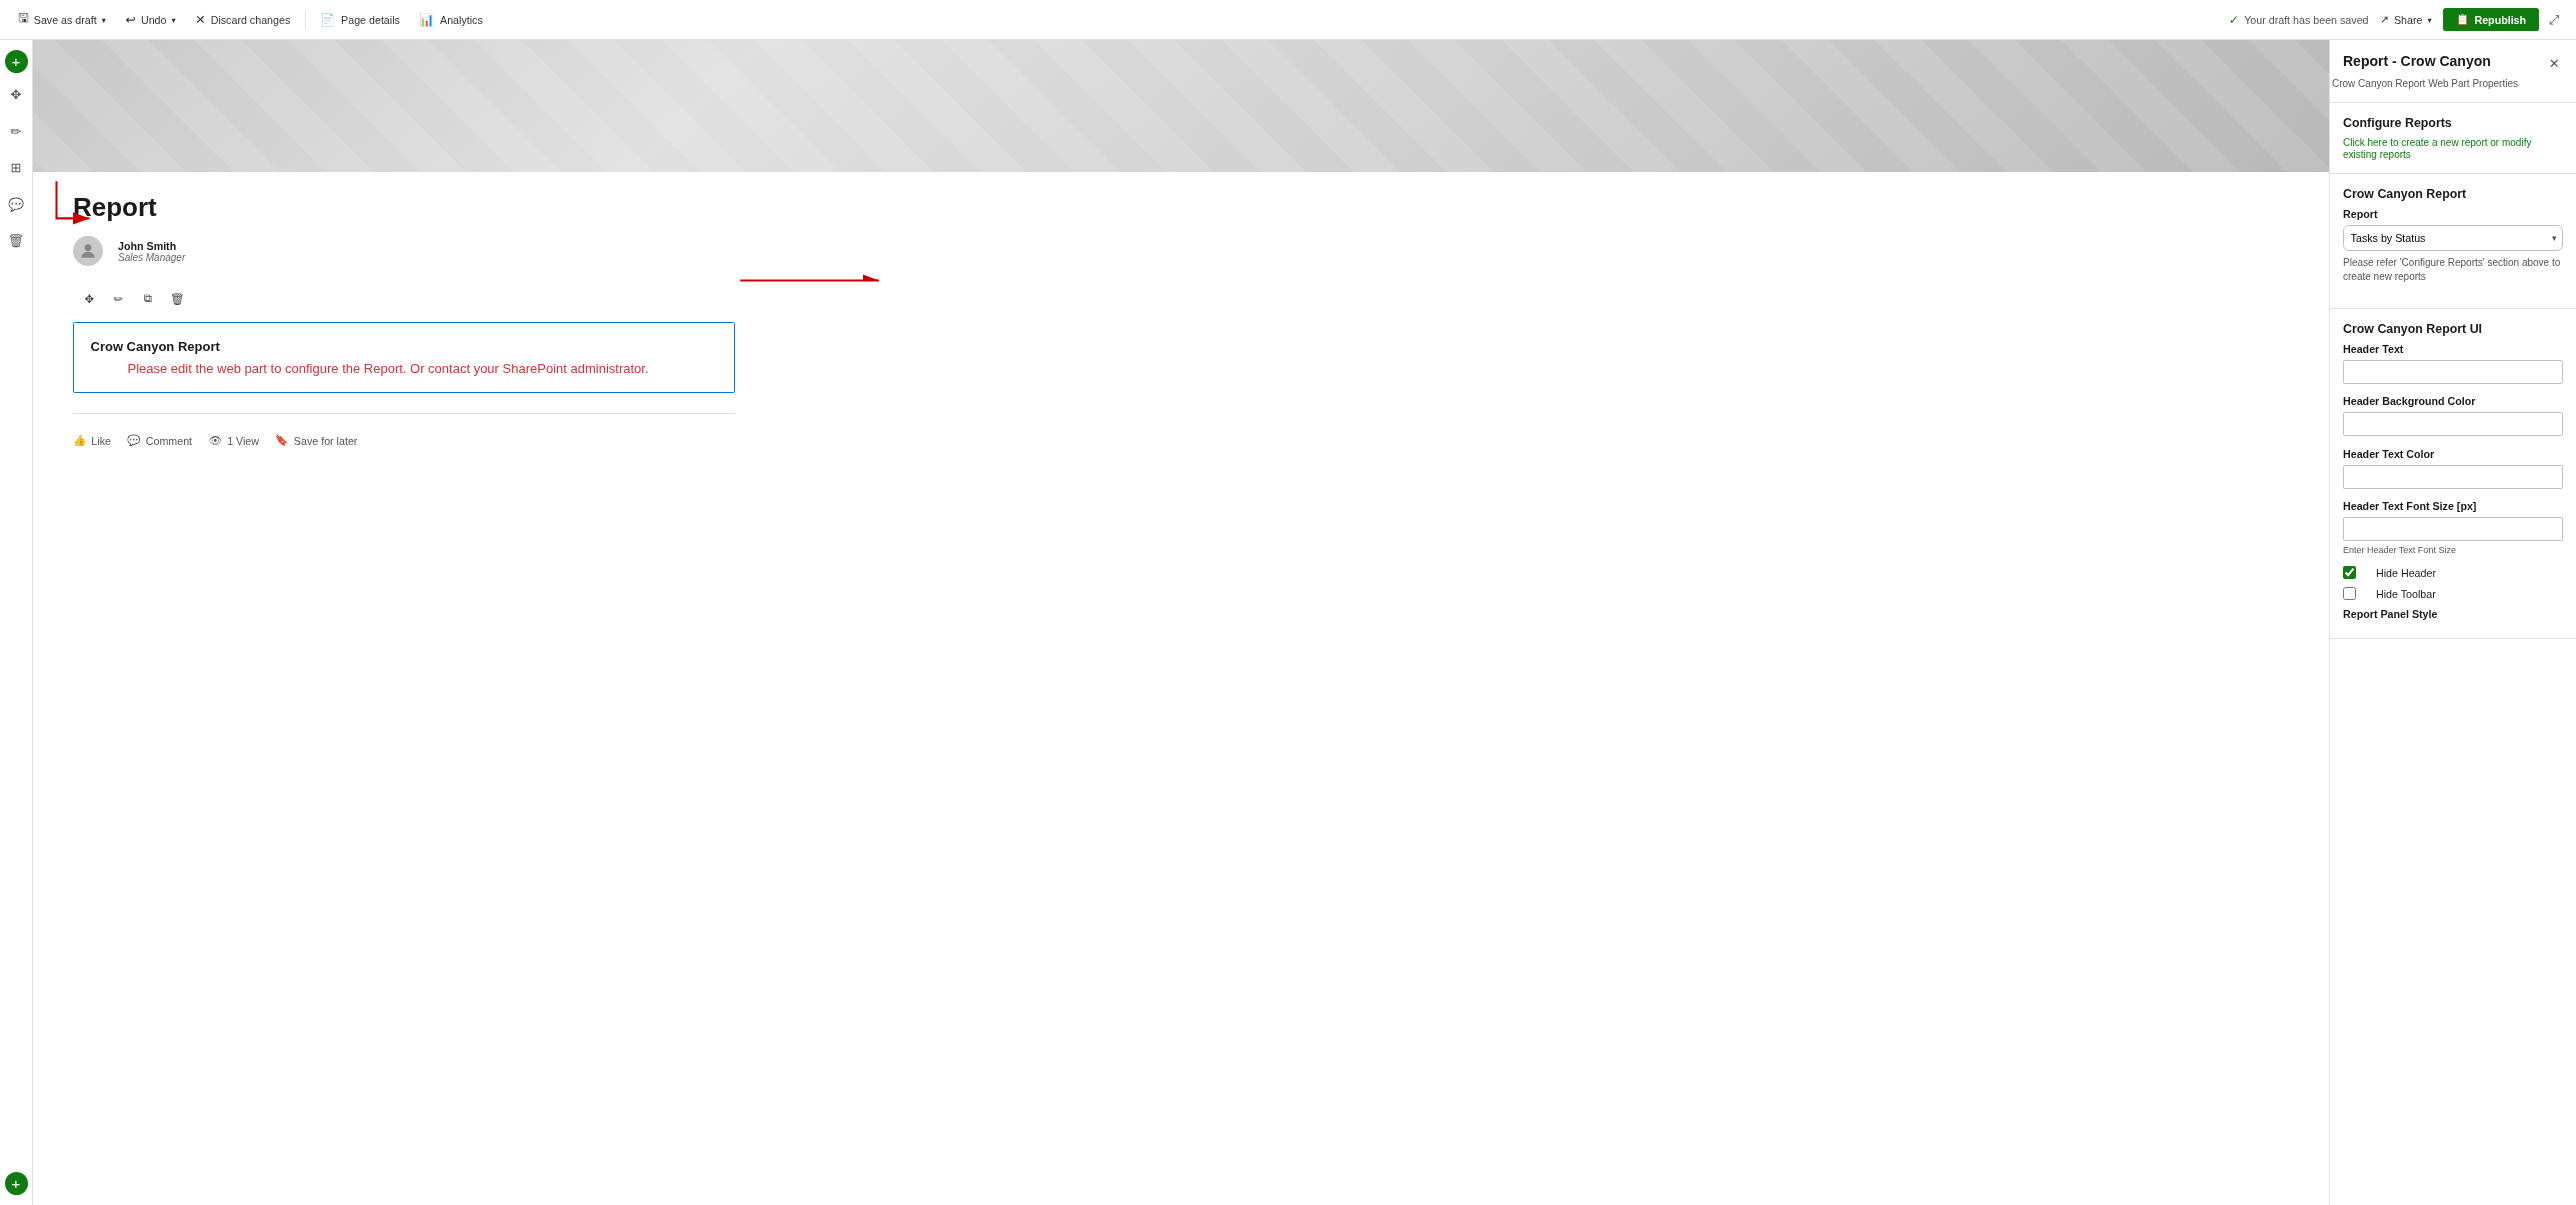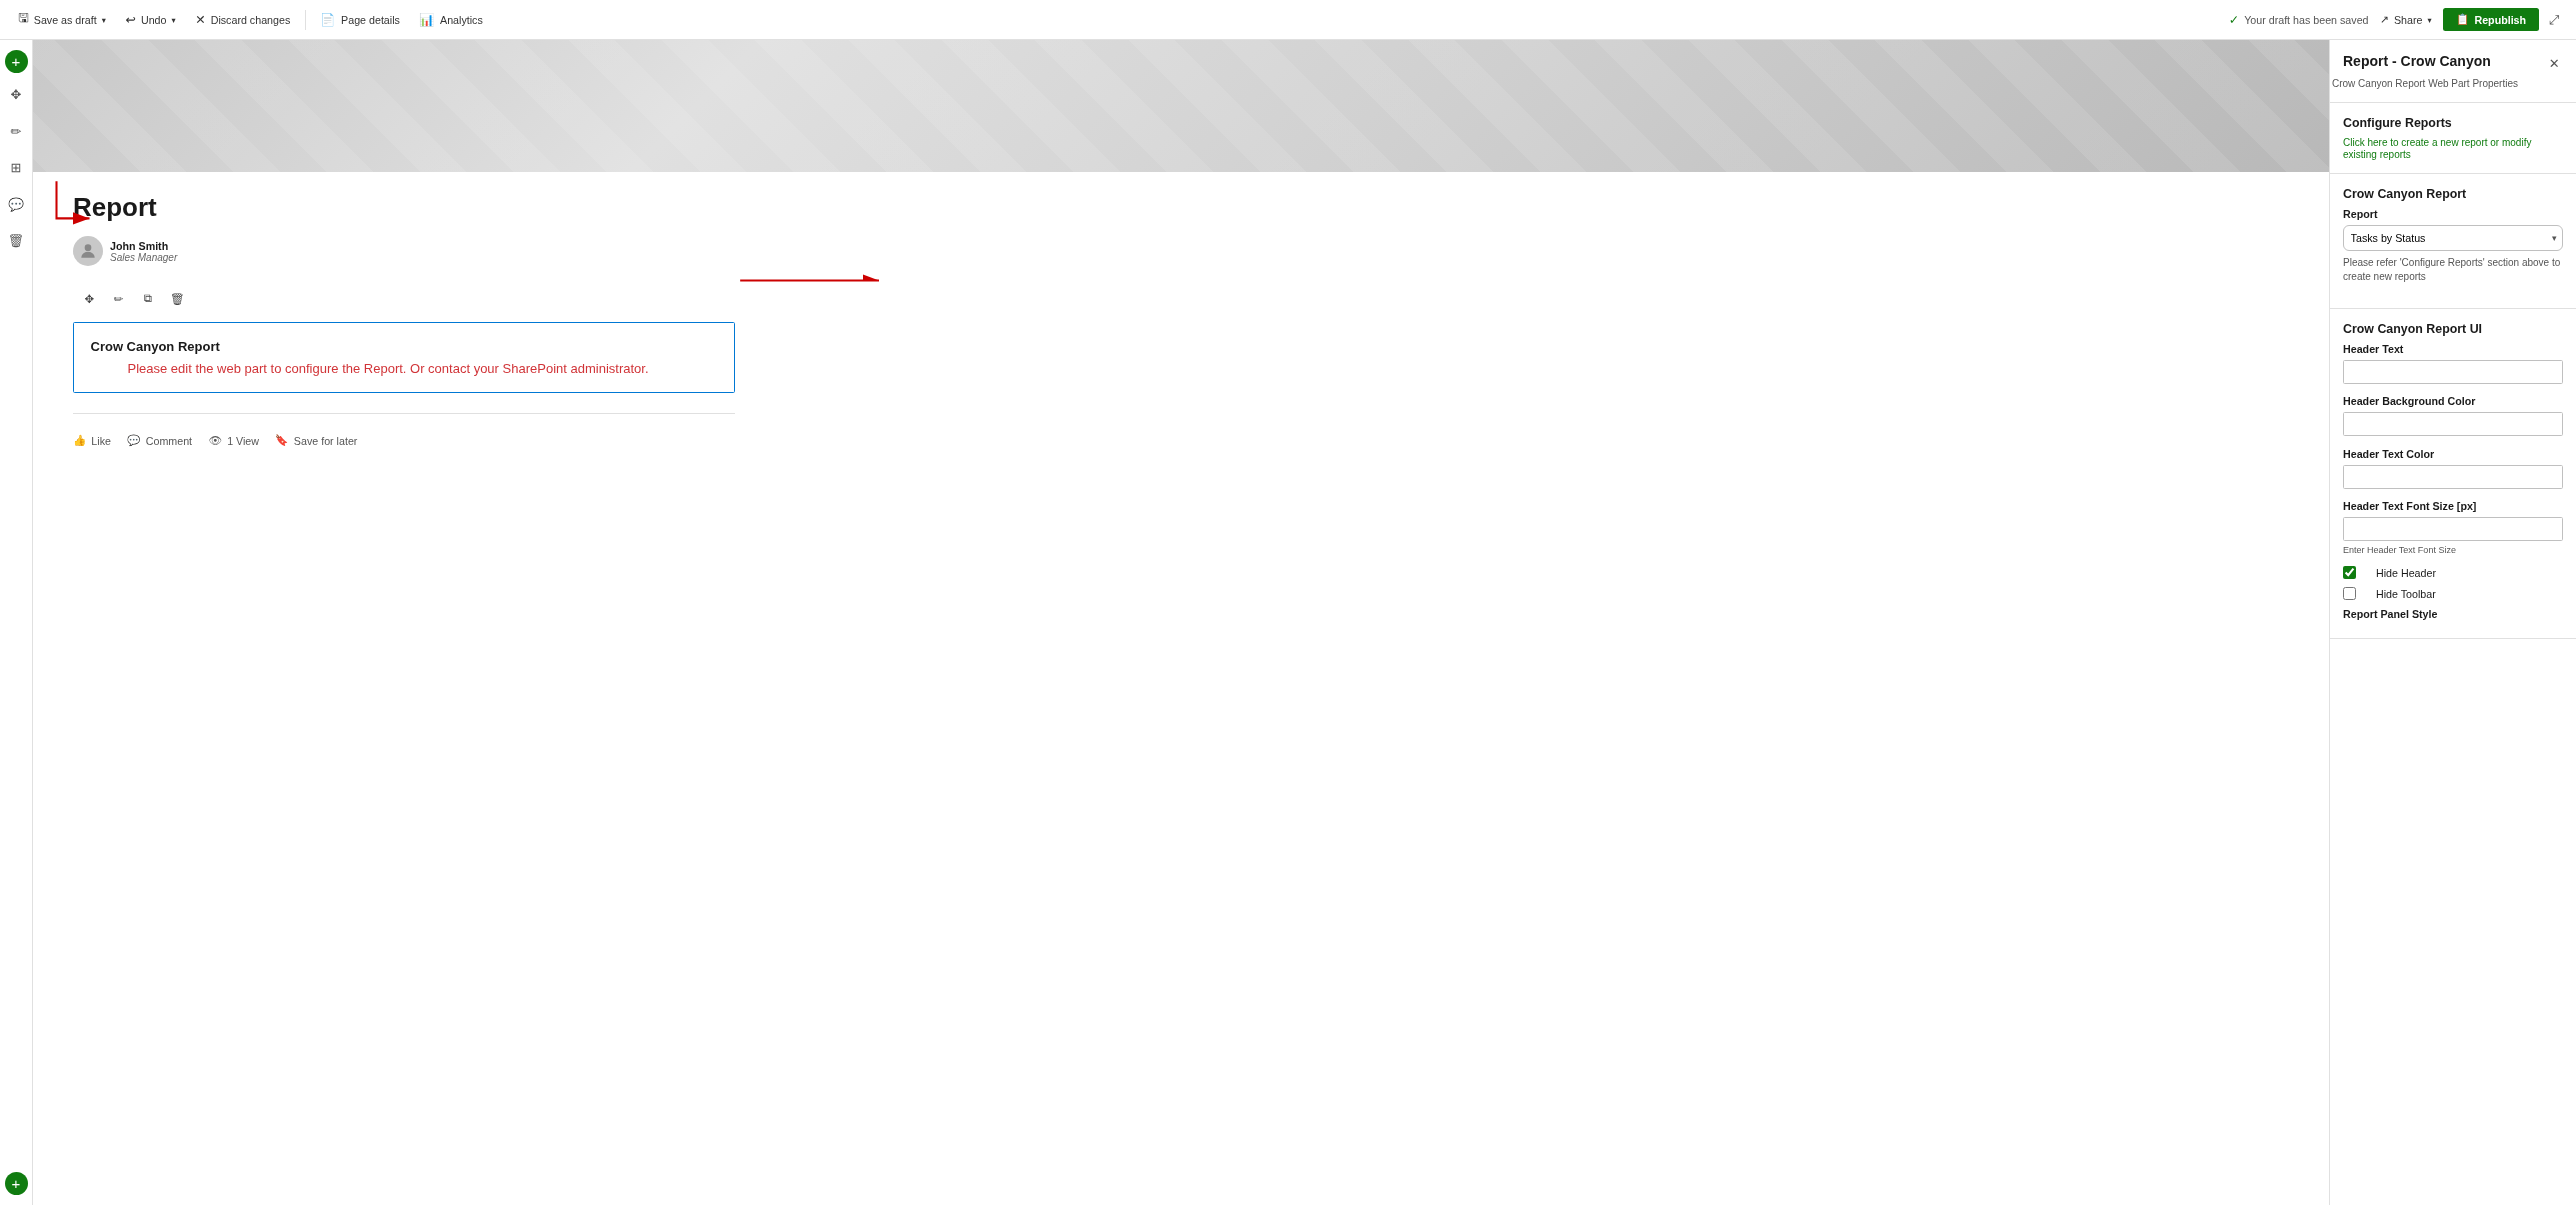--- a/index.html
+++ b/index.html
@@ -148,21 +148,21 @@
     }
     .page-title {
       font-size: 26px;
       font-weight: 600;
       color: #1a1a1a;
       margin-bottom: 13px;
     }
     .author-row {
       display: flex;
       align-items: center;
-      gap: 7px;
+      gap: 15px;
       margin-bottom: 16.5px;
     }
     .avatar {
       width: 30px;
       height: 30px;
       border-radius: 50%;
       background: #c8c8c8;
       display: flex;
       align-items: center;
       justify-content: center;

